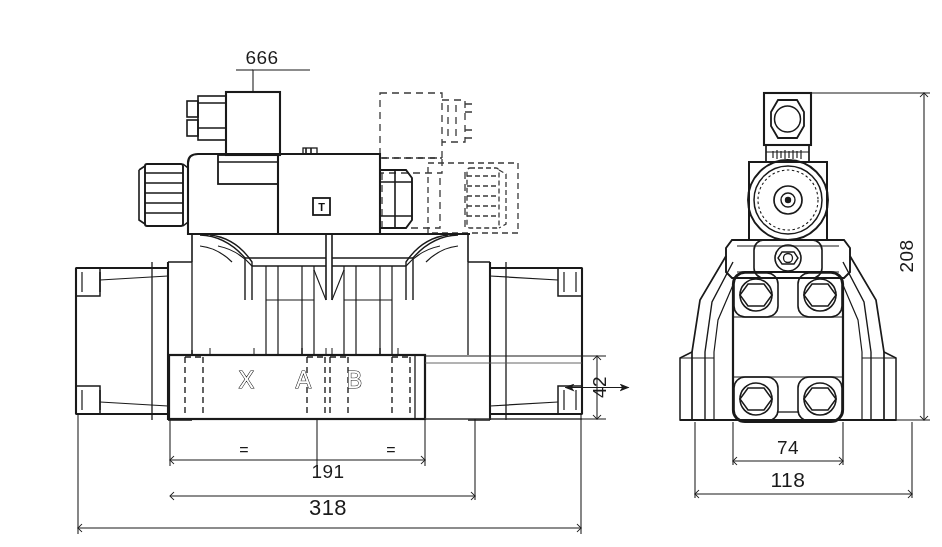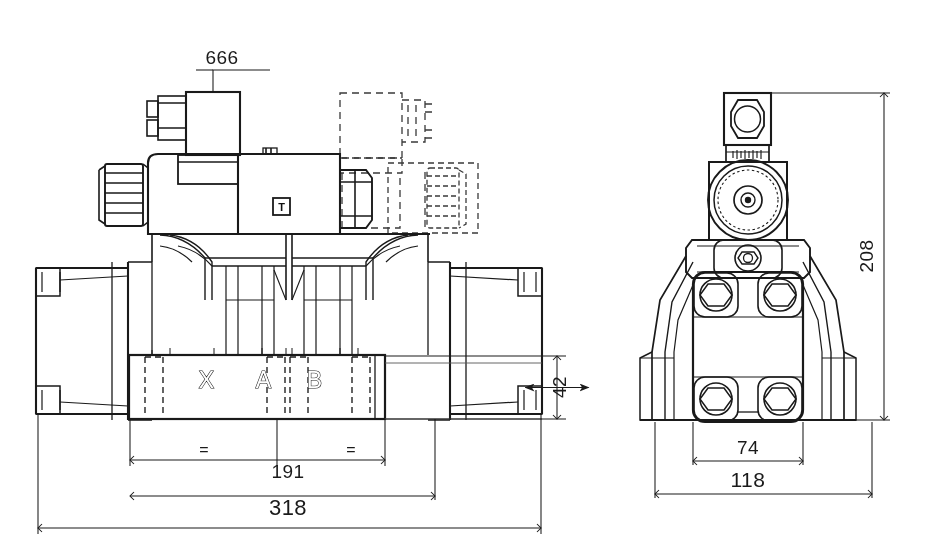--- a/index.html
+++ b/index.html
@@ -2,21 +2,21 @@
 <html><head>
 <meta charset="utf-8">
 <title>Valve Technical Drawing</title>
 <style>
   html,body{margin:0;padding:0;background:#ffffff;}
   body{
     width:942px;height:547px;
     font-family:"Liberation Sans", sans-serif;
     overflow:hidden;position:relative;
   }
-  #drawing-root{position:absolute;left:0;top:0;width:899px;height:547px;background:#fff;}
+  #drawing-root{position:absolute;left:0;top:0;width:899px;height:547px;background:#fff;padding-left:40px;}
   svg{display:block;}
   .dim-text{
     font-family:"Liberation Sans", sans-serif;
     font-size:19px;
     fill:#1a1a1a;
     letter-spacing:0.5px;
   }
   .port-text{
     font-family:"Liberation Sans", sans-serif;
     font-size:23px;

